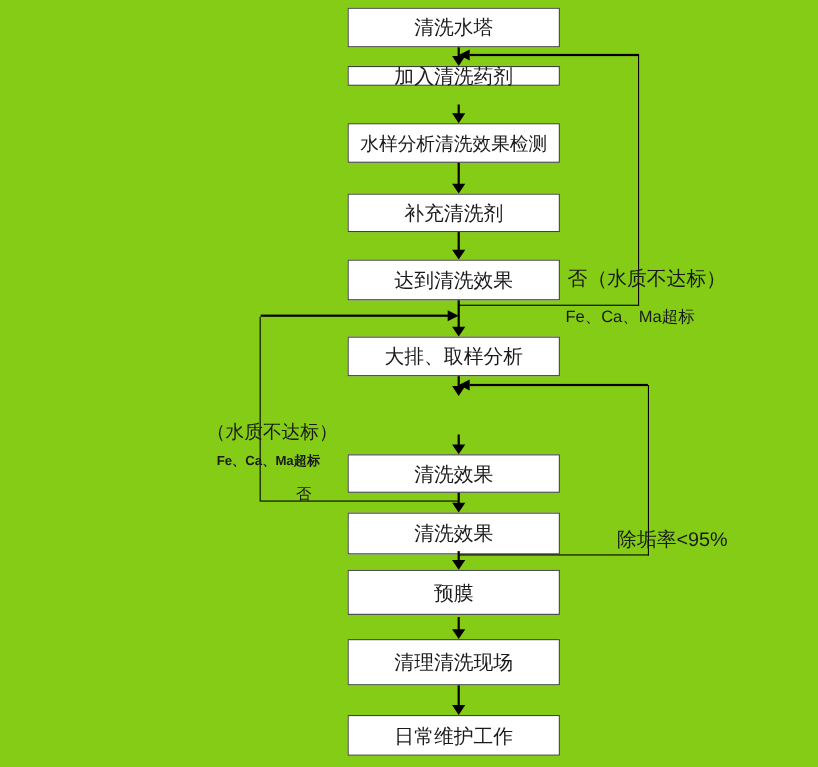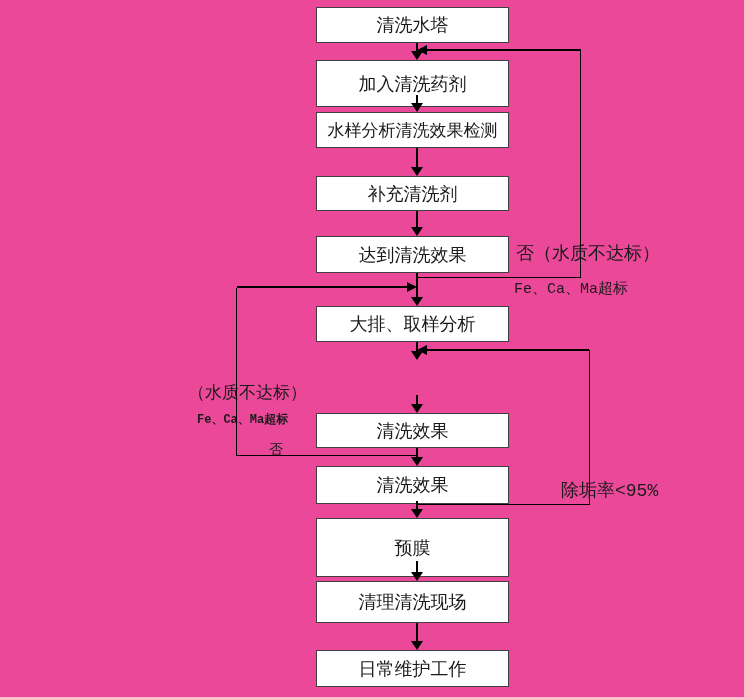--- a/index.html
+++ b/index.html
@@ -1,40 +1,40 @@
 <!DOCTYPE html>
 <html><head>
 <meta charset="utf-8">
 <style>
   html,body{margin:0;padding:0;background:#ffffff;}
   .canvas{
     position:relative;
     width:744px;height:697px;
-    background:#ec4899;
-    font-family:Liberation Mono, monospace;
+    background:#84cc16;
+    font-family:Liberation Sans, sans-serif;
     color:#1a1a1a;
     overflow:hidden;
   }
   
   .node{
     position:absolute;left:316px;width:193px;
     border:1px solid #404040;background:#ffffff;
     display:flex;align-items:center;justify-content:center;
     font-size:18px;box-sizing:border-box;white-space:nowrap;
   }
   .n1{top:7px;height:36px}
-  .n2{top:60px;height:47px}
+  .n2{top:60px;height:18px}
   .n3{top:112px;height:36px;font-size:17px}
   .n4{top:176px;height:35px}
   .n5{top:236px;height:37px}
   .n6{top:306px;height:36px}
   .n7{top:360px;height:35px}
   .n8{top:413px;height:35px}
   .n9{top:466px;height:38px}
-  .n10{top:518px;height:59px}
+  .n10{top:518px;height:41px}
   .n11{top:581px;height:42px}
   .n12{top:650px;height:37px}
   
   .vl{position:absolute;width:2px;background:#000;left:416px;}
   .v1{top:43px;height:10px}
   .v2{top:95px;height:10px}
   .v3{top:148px;height:21px}
   .v4{top:211px;height:18px}
   .v5{top:273px;height:26px}
   .v6{top:342px;height:11px}

